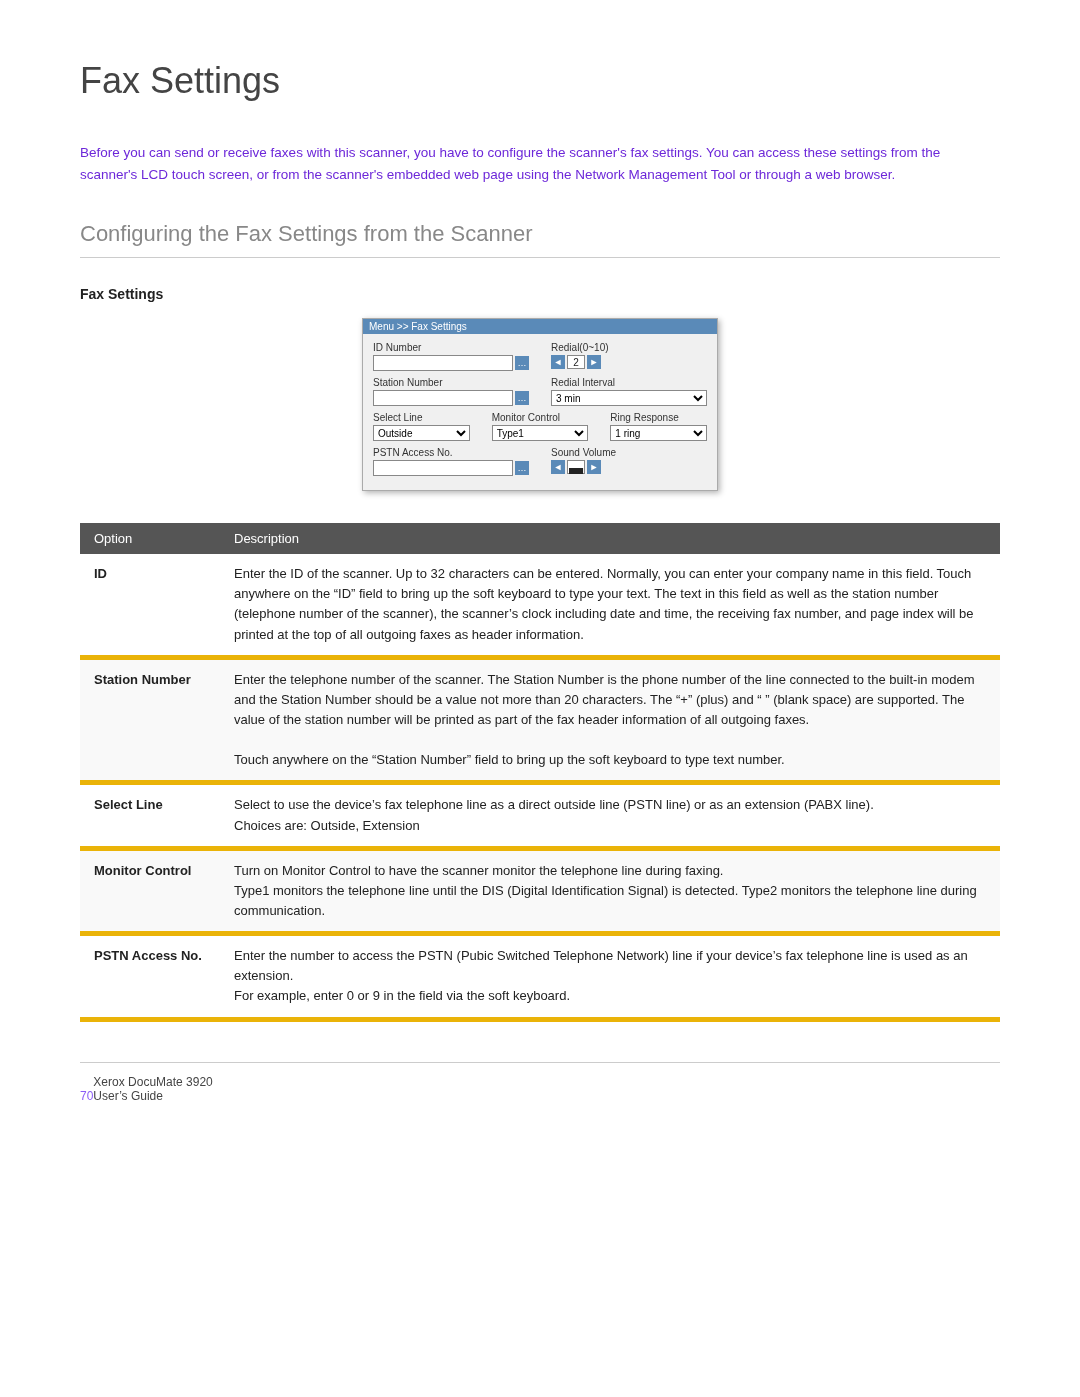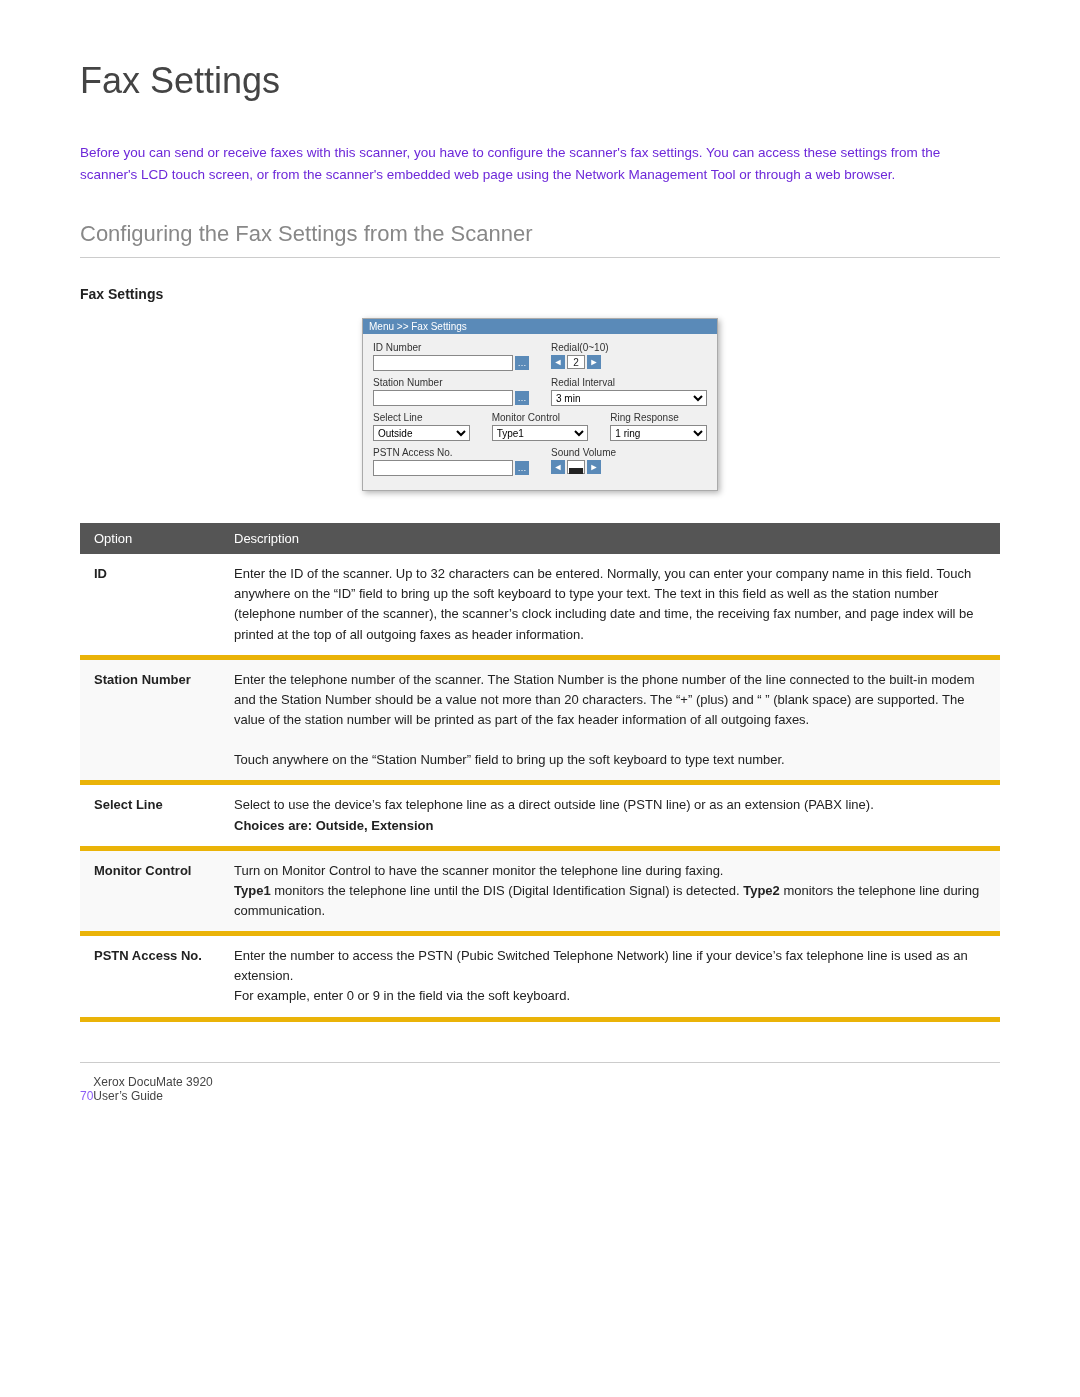--- a/index.html
+++ b/index.html
@@ -232,21 +232,21 @@
     .footer-page {
       font-size: 12px;
       color: #8b5cf6;
     }
 
     .footer-product {
       font-size: 12px;
       color: #444;
     }
 
-    .bold { font-weight: bold; }
+    .bold { font-weight: normal; }
   </style>
 </head>
 <body>
 
 <h1 class="page-title">Fax Settings</h1>
 
 <p class="intro-text">Before you can send or receive faxes with this scanner, you have to configure the scanner's fax settings. You can access these settings from the scanner's LCD touch screen, or from the scanner's embedded web page using the Network Management Tool or through a web browser.</p>
 
 <h2 class="section-heading">Configuring the Fax Settings from the Scanner</h2>
 

